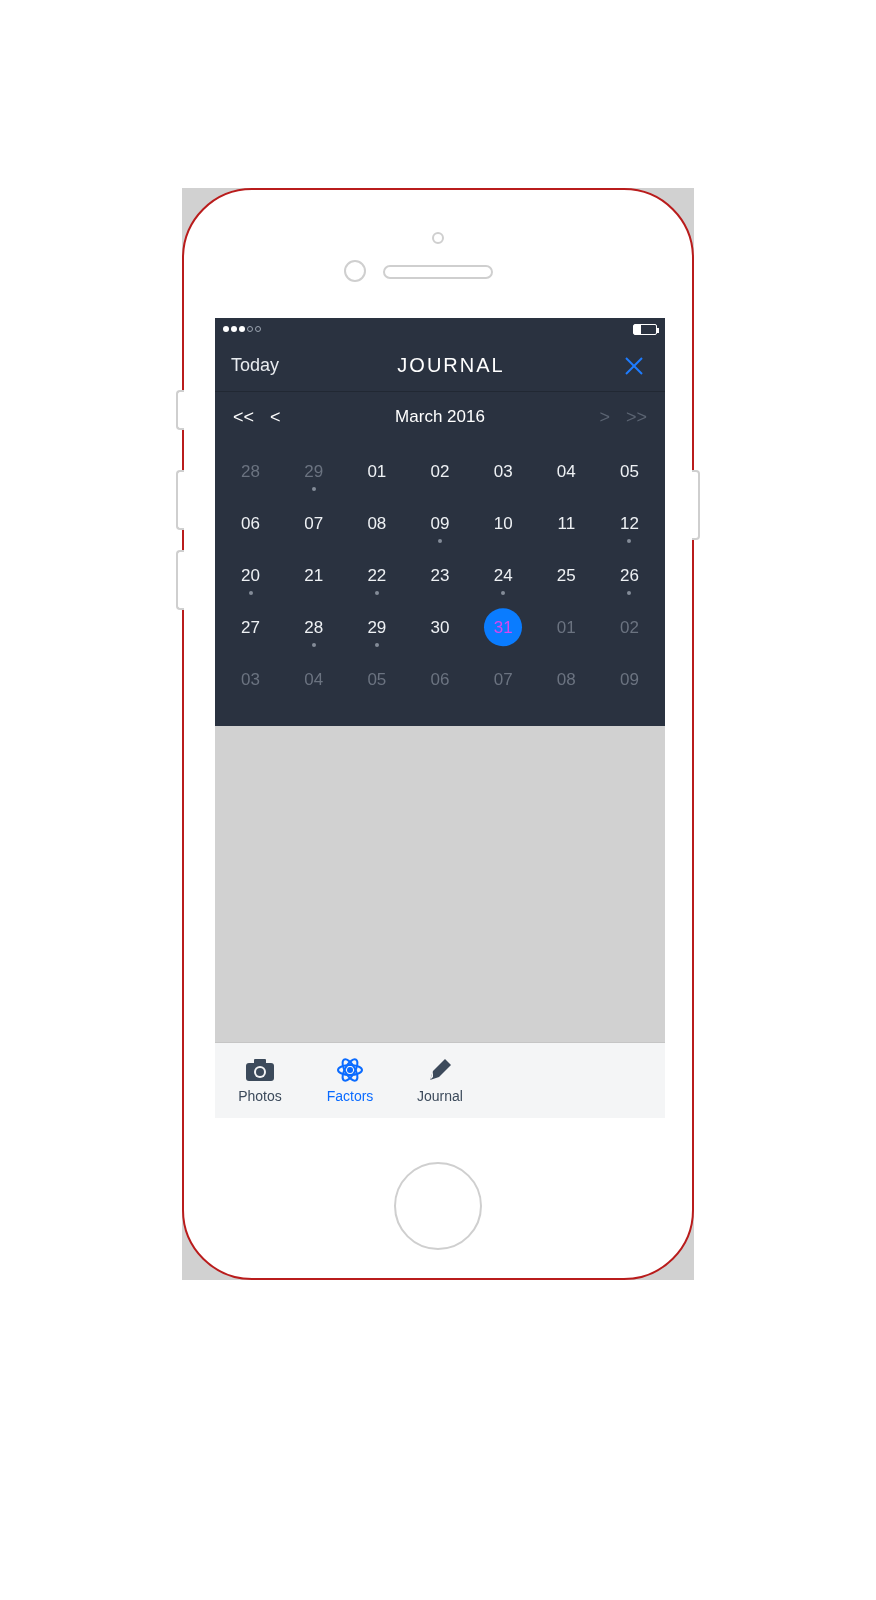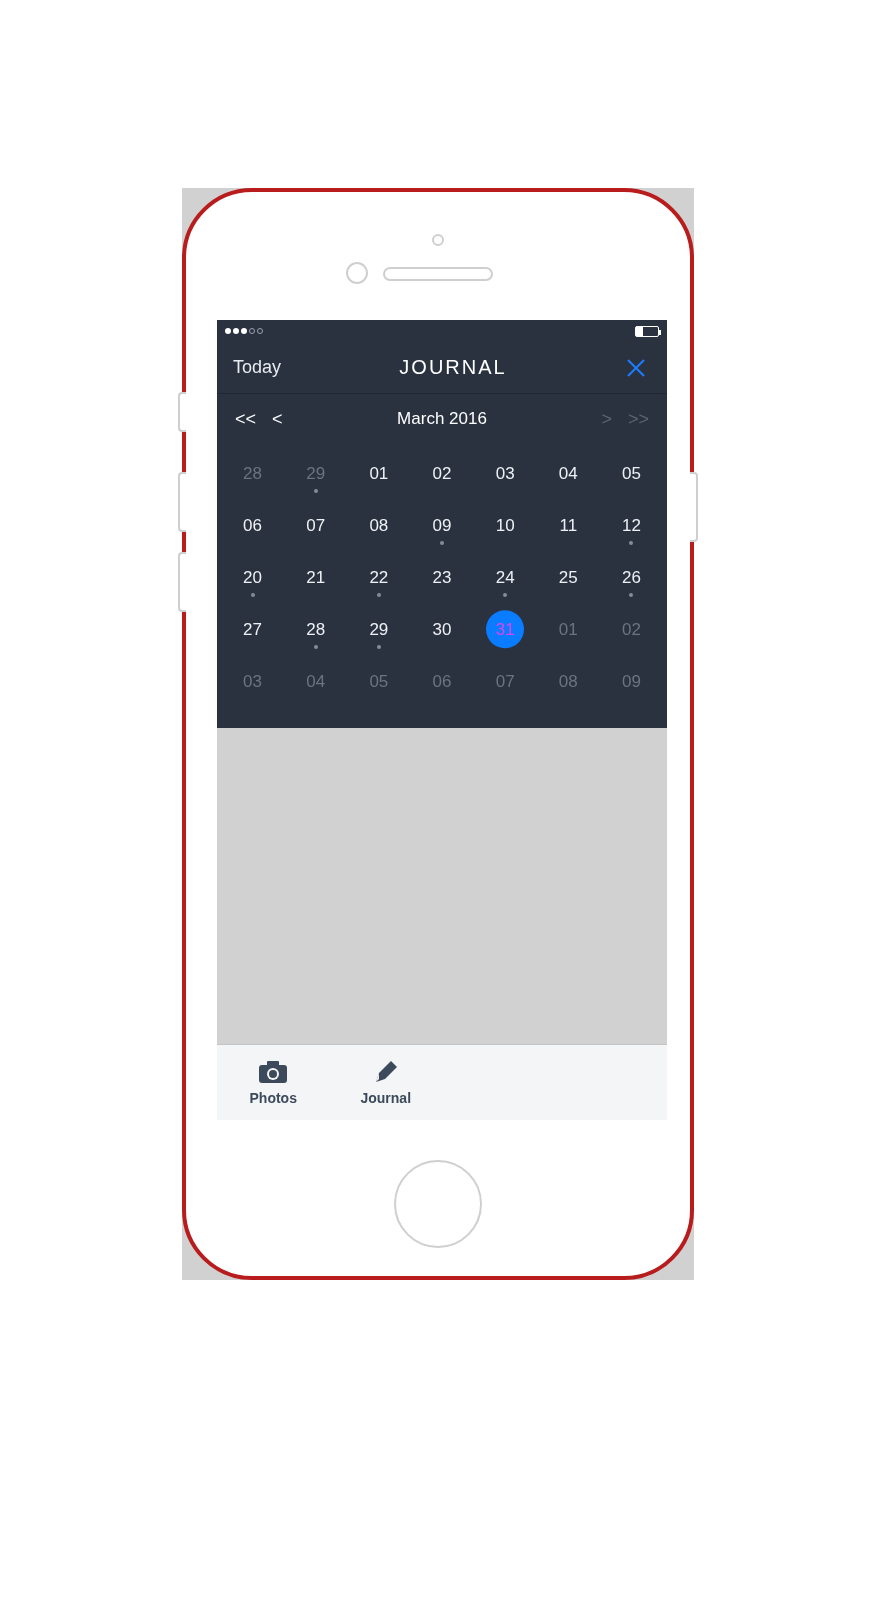--- a/index.html
+++ b/index.html
@@ -20,21 +20,21 @@
   .frame-shadow.bl { left:182px; bottom:320px; width:70px; height:70px; clip-path: polygon(0 0, 0 100%, 100% 100%);}
   .frame-shadow.br { right:182px; bottom:320px; width:70px; height:70px; clip-path: polygon(100% 0, 100% 100%, 0 100%);}
 
   .phone {
     position: absolute;
     left: 182px;
     top: 188px;
     width: 512px;
     height: 1092px;
     background: #ffffff;
-    border: 4px solid #b91c1c;
+    border: 2px solid #b91c1c;
     border-radius: 70px;
   }
   .side-btn {
     position: absolute;
     background: #fff;
     border: 2px solid #cfcfcf;
   }
   .side-btn.left1 { left: -8px; top: 200px; width: 8px; height: 40px; border-radius: 4px 0 0 4px; border-right:none;}
   .side-btn.left2 { left: -8px; top: 280px; width: 8px; height: 60px; border-radius: 4px 0 0 4px; border-right:none;}
   .side-btn.left3 { left: -8px; top: 360px; width: 8px; height: 60px; border-radius: 4px 0 0 4px; border-right:none;}
@@ -174,22 +174,21 @@
   }
 
   
   .tabbar {
     position:absolute;
     bottom:0; left:0; right:0;
     height: 76px;
     background:#f4f5f6;
     border-top:1px solid #c5c5c5;
     display:grid;
-    grid-template-columns: repeat(4, 1fr);
-    font-weight: bold;
+    grid-template-columns: repeat(5, 1fr);
   }
   .tab {
     display:flex;
     flex-direction:column;
     align-items:center;
     justify-content:center;
     gap:5px;
     color:#3c4a5b;
     font-size:14px;
     cursor:pointer;
@@ -390,20 +389,31 @@
           <div class="ico">
             <svg width="30" height="24" viewBox="0 0 30 24">
               <rect x="1" y="5" width="28" height="18" rx="3" fill="#3c4a5b"></rect>
               <rect x="9" y="1" width="12" height="6" rx="1" fill="#3c4a5b"></rect>
               <circle cx="15" cy="14" r="6" fill="#f4f5f6"></circle>
               <circle cx="15" cy="14" r="4" fill="#3c4a5b"></circle>
             </svg>
           </div>
           <div>Photos</div>
         </div>
+        <div class="tab active">
+          <div class="ico">
+            <svg width="28" height="28" viewBox="0 0 28 28">
+              <circle cx="14" cy="14" r="3" fill="#0a6bff"></circle>
+              <ellipse cx="14" cy="14" rx="12" ry="5" fill="none" stroke="#0a6bff" stroke-width="2"></ellipse>
+              <ellipse cx="14" cy="14" rx="12" ry="5" fill="none" stroke="#0a6bff" stroke-width="2" transform="rotate(60 14 14)"></ellipse>
+              <ellipse cx="14" cy="14" rx="12" ry="5" fill="none" stroke="#0a6bff" stroke-width="2" transform="rotate(-60 14 14)"></ellipse>
+            </svg>
+          </div>
+          <div>Factors</div>
+        </div>
         <div class="tab">
           <div class="ico">
             <svg width="26" height="26" viewBox="0 0 26 26">
               <path d="M3 23 L6 14 L18 2 L24 8 L12 20 L3 23 Z" fill="#3c4a5b"></path>
               <path d="M3 23 L6 20 L6 14 Z" fill="#f4f5f6"></path>
             </svg>
           </div>
           <div>Journal</div>
         </div>
       </div>

